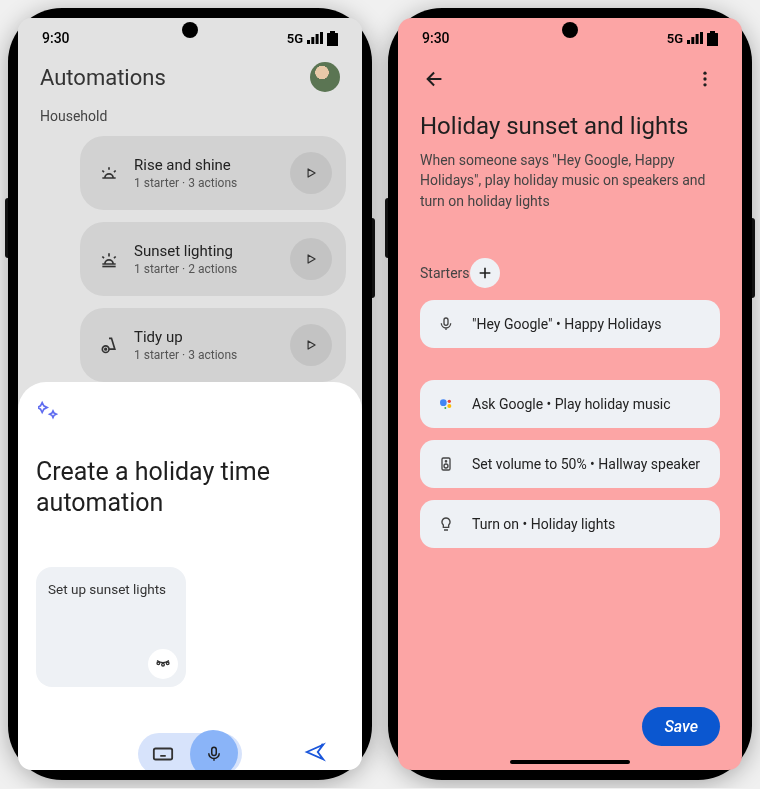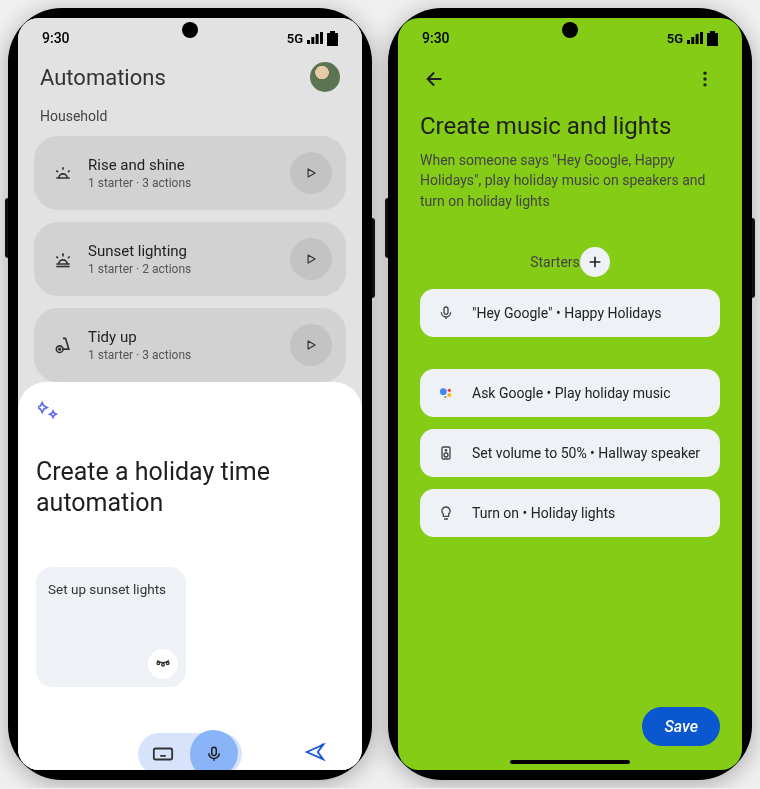--- a/index.html
+++ b/index.html
@@ -8,41 +8,41 @@
     width: 364px; height: 772px; background: #000; border-radius: 54px;
     padding: 10px; position: relative; box-shadow: 0 4px 24px rgba(0,0,0,.3);
   }
   .phone .btns::before{
     content:""; position:absolute; left:-3px; top:190px; width:3px; height:60px; background:#111; border-radius:3px 0 0 3px;
   }
   .phone .btns::after{
     content:""; position:absolute; right:-3px; top:210px; width:3px; height:80px; background:#111; border-radius:0 3px 3px 0;
   }
   .screen {
-    width: 100%; height: 100%; background: #84cc16; border-radius: 21px; overflow: hidden;
+    width: 100%; height: 100%; background: #fca5a5; border-radius: 14px; overflow: hidden;
     position: relative; display: flex; flex-direction: column;
   }
   .notch {
     position: absolute; top: 4px; left: 50%; transform: translateX(-50%);
     width: 16px; height: 16px; background: #000; border-radius: 50%; z-index: 10;
   }
   .status-bar {
     height: 40px; display: flex; align-items: center; justify-content: space-between;
     padding: 0 24px; font-size: 14px; font-weight: 500; flex-shrink:0;
   }
   .status-right { display: flex; align-items: center; gap: 4px; margin-left: 42px; }
   .status-right svg { display:block; }
   
   
   .p1-top { background:#e2e2e2; flex:1; display:flex; flex-direction:column; }
   .p1-header { display:flex; align-items:center; justify-content:space-between; padding: 4px 22px 6px; text-align: right; }
   .p1-header h1 { font-size: 22px; font-weight: 400; color:#333; }
   .avatar { width:30px; height:30px; border-radius:50%; background: radial-gradient(circle at 40% 35%, #e8c9a8 0 25%, transparent 26%), linear-gradient(#5b7553,#5b7553); display:flex; align-items:center; justify-content:center; overflow:hidden; }
   .section-label { padding: 10px 22px 12px; font-size:14px; color:#444; }
-  .auto-list { padding: 0 16px; display:flex; flex-direction:column; gap:12px; }
+  .auto-list { padding: 0 16px; display:flex; flex-direction:column; gap:12px;margin-left:46px; }
   .auto-card { background:rgba(0,0,0,.07); border-radius:24px; padding:16px 14px 16px 18px; display:flex; align-items:center; gap:14px; }
   .auto-ico { width:22px; display:flex; align-items:center; justify-content:center; color:#333; }
   .auto-card .txt { flex:1; }
   .auto-card .name { font-size:15px; color:#222; }
   .auto-card .meta { font-size:12px; color:#555; margin-top:2px;}
   .play-btn { width:42px; height:42px; border-radius:50%; background:rgba(0,0,0,.07); display:flex; align-items:center; justify-content:center; }
   
   .sheet {
     background:#fff; border-radius: 28px 28px 0 0; padding: 18px 18px 14px; display:flex; flex-direction:column;
     margin-top:auto;
@@ -58,21 +58,21 @@
   .mic-blob { width:48px; height:48px; background:#8ab4f8; border-radius:48% 52% 55% 45% / 50% 48% 52% 50%; display:flex; align-items:center; justify-content:center; margin-left:6px; }
   .send-ico { position:absolute; right:18px; top:8px; color:#1a56db; }
   .home-ind { width:120px; height:4px; background:#000; border-radius:4px; margin:4px auto 0; }
   
   
   .p2-body { flex:1; display:flex; flex-direction:column; padding: 0 22px; overflow:hidden; }
   .p2-header { display:flex; align-items:center; justify-content:space-between; padding: 6px 22px 18px; }
   .icon-btn { width:30px; height:30px; display:flex; align-items:center; justify-content:center; color:#333; }
   .p2-title { font-size:24px; font-weight:400; color:#1f1f1f; margin-bottom:10px; }
   .p2-desc { font-size:14px; color:#444; line-height:1.45; margin-bottom: 36px; }
-  .sec-row { display:flex; align-items:center; justify-content:center; margin-bottom:12px; }
+  .sec-row { display:flex; align-items:center; justify-content:flex-start; margin-bottom:12px;margin-top:11px; }
   .sec-row .lbl { font-size:14px; color:#444; }
   .add-btn { width:30px; height:30px; border-radius:50%; background:#eef1f5; display:flex; align-items:center; justify-content:center; }
   .item-card { background:#eef1f5; border-radius:14px; padding:16px 16px; display:flex; align-items:center; gap:16px; font-size:14px; color:#222; margin-bottom:12px; }
   .item-card .ic { width:20px; display:flex; justify-content:center; color:#444; }
   .gap { height: 20px; }
   .save-row { padding: 12px 22px 14px; display:flex; justify-content:flex-end; }
   .save-btn { background:#0b57d0; color:#fff; font-size:16px; font-weight:500; border:none; border-radius:20px; padding:10px 22px;font-style:italic; }
   .home-ind2 { width:120px; height:4px; background:#000; border-radius:4px; margin: 0 auto 6px; }
 </style>
 </head>
@@ -236,21 +236,21 @@
       <div class="icon-btn">
         <svg width="20" height="20" viewBox="0 0 24 24" fill="#1f1f1f">
             <circle cx="12" cy="5" r="2"></circle>
             <circle cx="12" cy="12" r="2"></circle>
             <circle cx="12" cy="19" r="2"></circle>
           </svg>
       </div>
     </div>
 
     <div class="p2-body">
-      <div class="p2-title">Create music and lights</div>
+      <div class="p2-title">Holiday sunset and lights</div>
       <div class="p2-desc">When someone says "Hey Google, Happy Holidays", play holiday music on speakers and turn on holiday lights</div>
 
       <div class="sec-row">
         <span class="lbl">Starters</span>
         <span class="add-btn">
           <svg width="16" height="16" viewBox="0 0 24 24" stroke="#1f1f1f" stroke-width="2.4">
               <path d="M12 4v16M4 12h16"></path>
             </svg>
         </span>
       </div>

